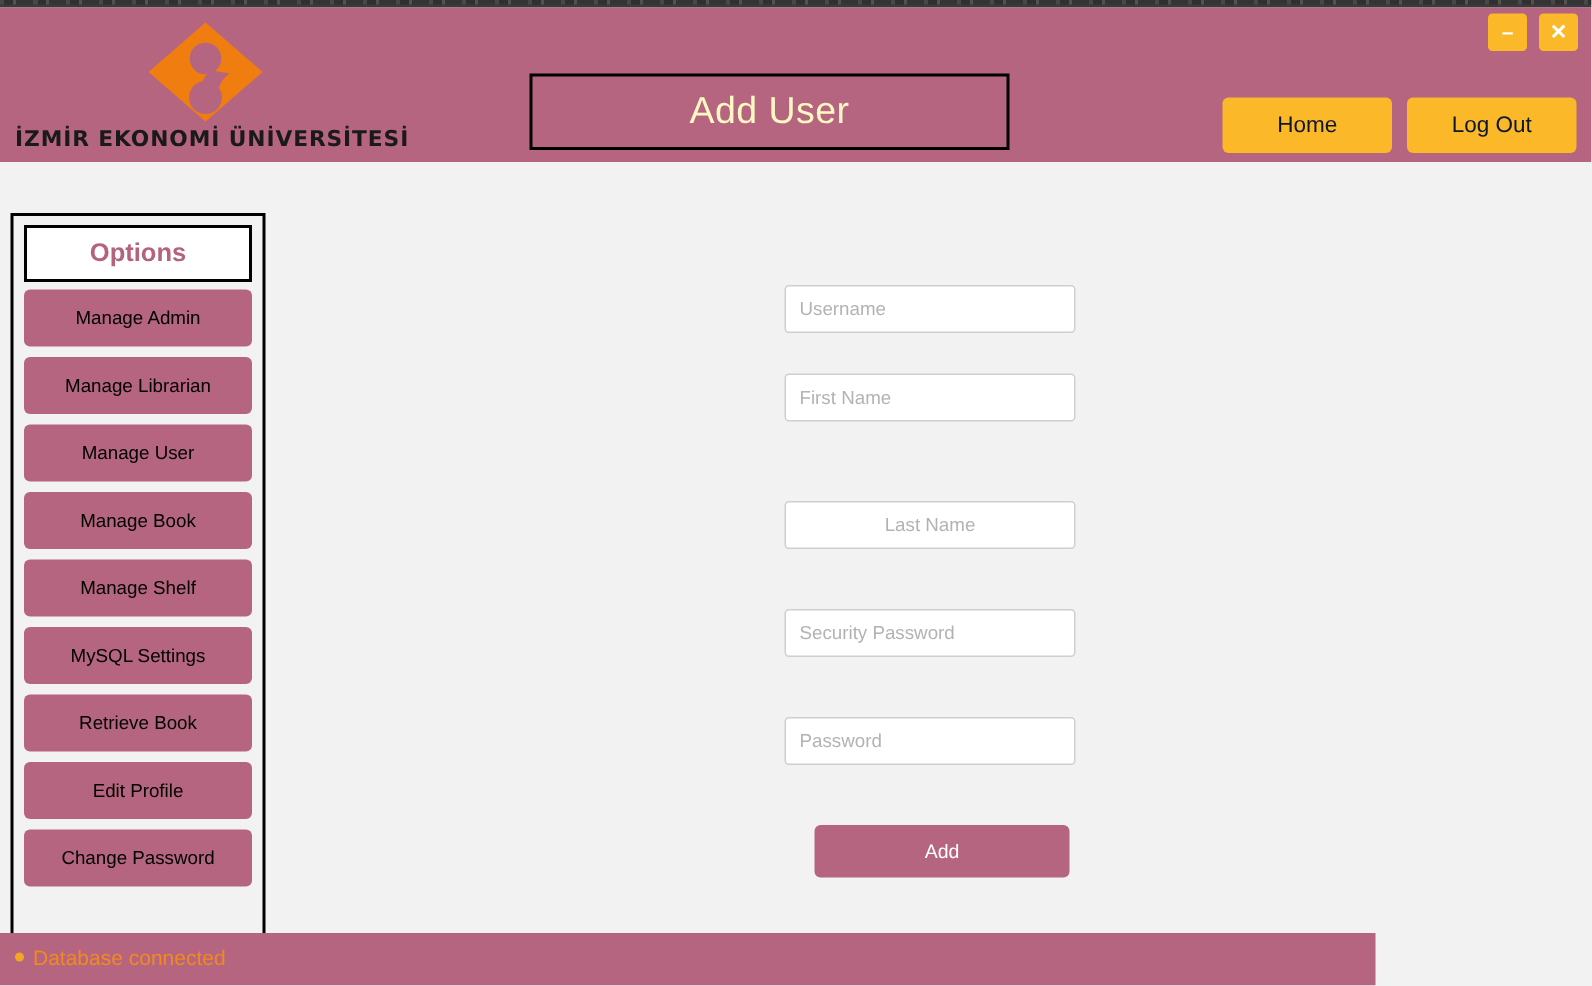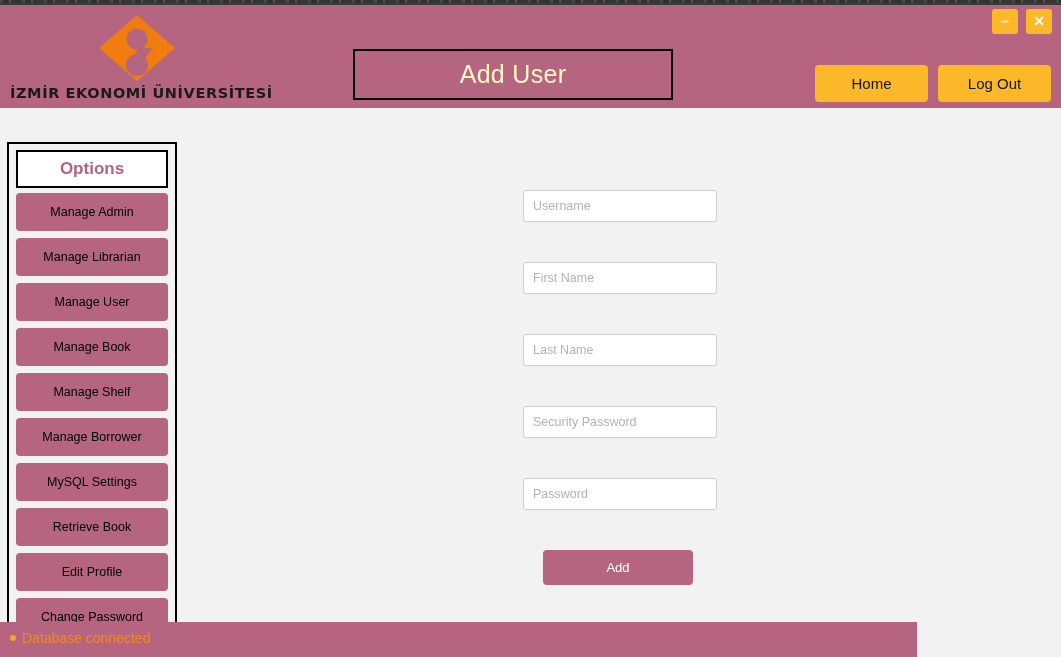--- a/index.html
+++ b/index.html
@@ -183,29 +183,29 @@
     border-radius: 3px;
     padding: 0 9px;
     font-family: "Liberation Sans", sans-serif;
     font-size: 12.5px;
     color: #333;
     outline: none;
   }
   .field::placeholder { color: #b3b3b3; }
 
   #f-username { top: 75px; }
-  #f-first    { top: 147px; }
-  #f-last     { top: 219px; }
+  #f-first    { top: 134px; }
+  #f-last     { top: 219px; text-align: center; }
   #f-secpass  { top: 291px; }
   #f-password { top: 363px; }
 
   .add-btn {
     position: absolute;
     left: 353px; top: 435px;
-    width: 150px; height: 35px;
+    width: 170px; height: 35px;
     background: #b5657f;
     border: none;
     border-radius: 4px;
     color: #ffffff;
     font-family: "Liberation Sans", sans-serif;
     font-size: 13px;
     cursor: pointer;
   }
 
   
@@ -268,21 +268,20 @@
   </div>
 
   <div class="sidebar">
     <div class="options-header">Options</div>
 
     <button class="side-btn">Manage Admin</button>
     <button class="side-btn">Manage Librarian</button>
     <button class="side-btn">Manage User</button>
     <button class="side-btn">Manage Book</button>
     <button class="side-btn">Manage Shelf</button>
-    <button class="side-btn">Manage Borrower</button>
     <button class="side-btn">MySQL Settings</button>
     <button class="side-btn">Retrieve Book</button>
     <button class="side-btn">Edit Profile</button>
     <button class="side-btn">Change Password</button>
   </div>
 
   <div class="form-area">
     <input class="field" id="f-username" type="text" placeholder="Username" style="">
     <input class="field" id="f-first" type="text" placeholder="First Name" style="">
     <input class="field" id="f-last" type="text" placeholder="Last Name" style="">

